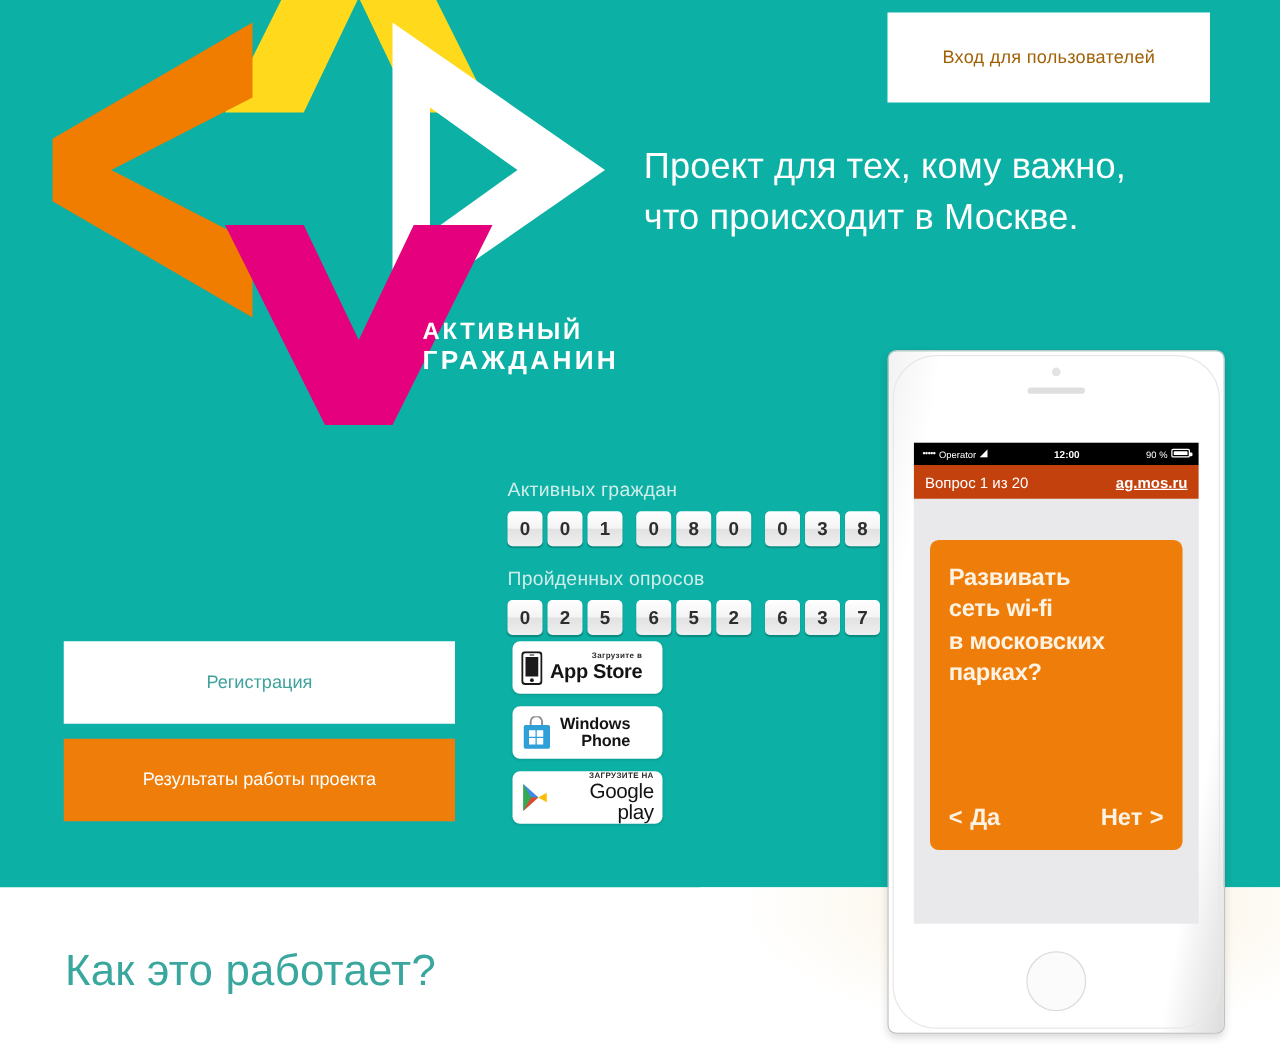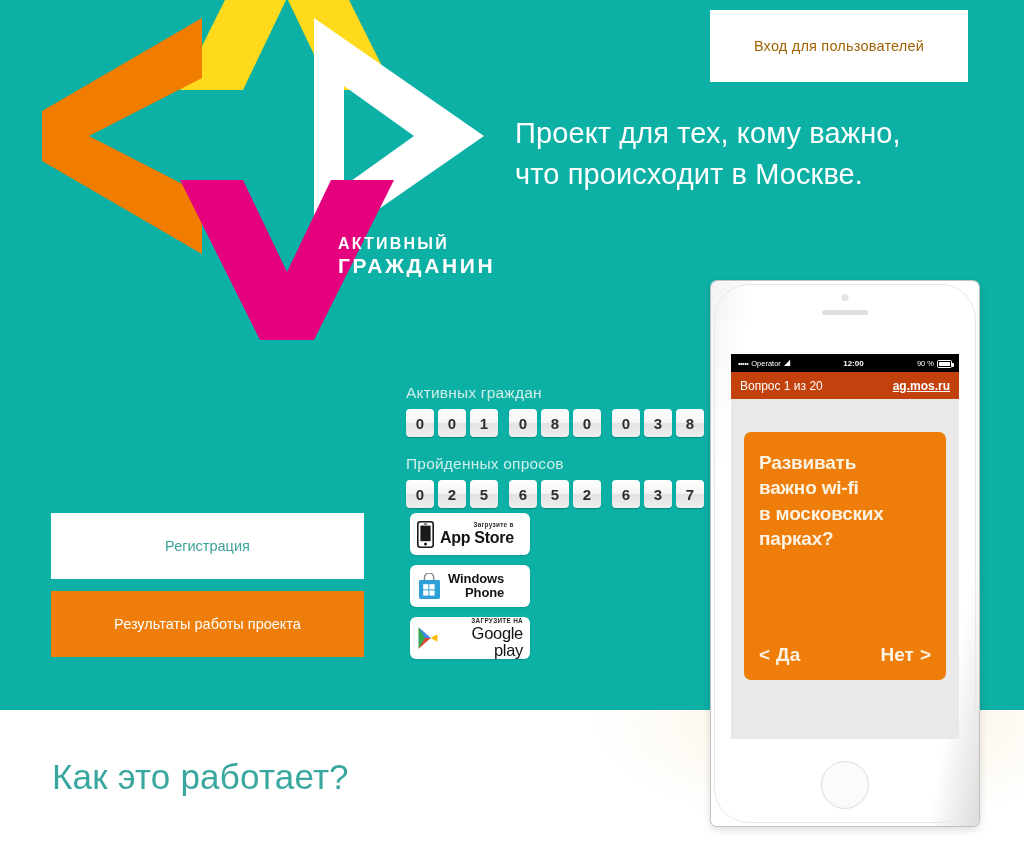--- a/index.html
+++ b/index.html
@@ -54,21 +54,21 @@
   .logo-mark svg { display: block; width: 100%; height: 100%; }
 
   .logo-word {
     position: absolute;
     left: 338px; top: 236px;
     color: #ffffff;
     font-weight: bold;
     line-height: 1.0;
     letter-spacing: 2.2px;
   }
-  .logo-word .l1 { font-size: 16px; display: block; }
+  .logo-word .l1 { font-size: 19px; display: block; margin-top: 20px; }
   .logo-word .l2 { font-size: 21px; display: block; margin-top: 3px; letter-spacing: 2.6px; }
 
   
   .login-btn {
     position: absolute;
     left: 710px; top: 10px;
     width: 258px; height: 72px;
     background: #ffffff;
     border: none;
     color: #a16207;
@@ -245,21 +245,21 @@
     display: flex;
     align-items: center;
     padding: 0 7px;
     color: #ffffff;
     font-size: 7.5px;
     font-family: "Liberation Sans", sans-serif;
   }
   .sb-left { display: flex; align-items: center; gap: 3px; flex: 0 0 auto; }
   .sb-dots { letter-spacing: -0.4px; font-size: 7px; }
   .sb-center { flex: 1 1 auto; text-align: center; font-weight: bold; font-size: 8px; }
-  .sb-right { display: flex; align-items: flex-end; gap: 3px; flex: 0 0 auto; font-size: 7.5px; }
+  .sb-right { display: flex; align-items: flex-start; gap: 3px; flex: 0 0 auto; font-size: 7.5px; }
   .battery {
     width: 15px; height: 7.5px;
     border: 1px solid #ffffff;
     border-radius: 1.5px;
     position: relative;
     display: inline-block;
   }
   .battery::after {
     content: "";
     position: absolute; right: -2.5px; top: 2px;
@@ -491,21 +491,21 @@
       </div>
 
       <div class="nav-bar">
         <div class="nav-title">Вопрос 1 из 20</div>
         <div class="nav-url">ag.mos.ru</div>
       </div>
 
       <div class="q-card">
         <div class="q-text">
           <span>Развивать</span>
-          <span>важно wi-fi</span>
+          <span>сеть wi-fi</span>
           <span>в московских</span>
           <span>парках?</span>
         </div>
         <div class="q-answers">
           <div class="ans">
             <span class="chev">&lt;</span>
             <span>Да</span>
           </div>
           <div class="ans">
             <span>Нет</span>

